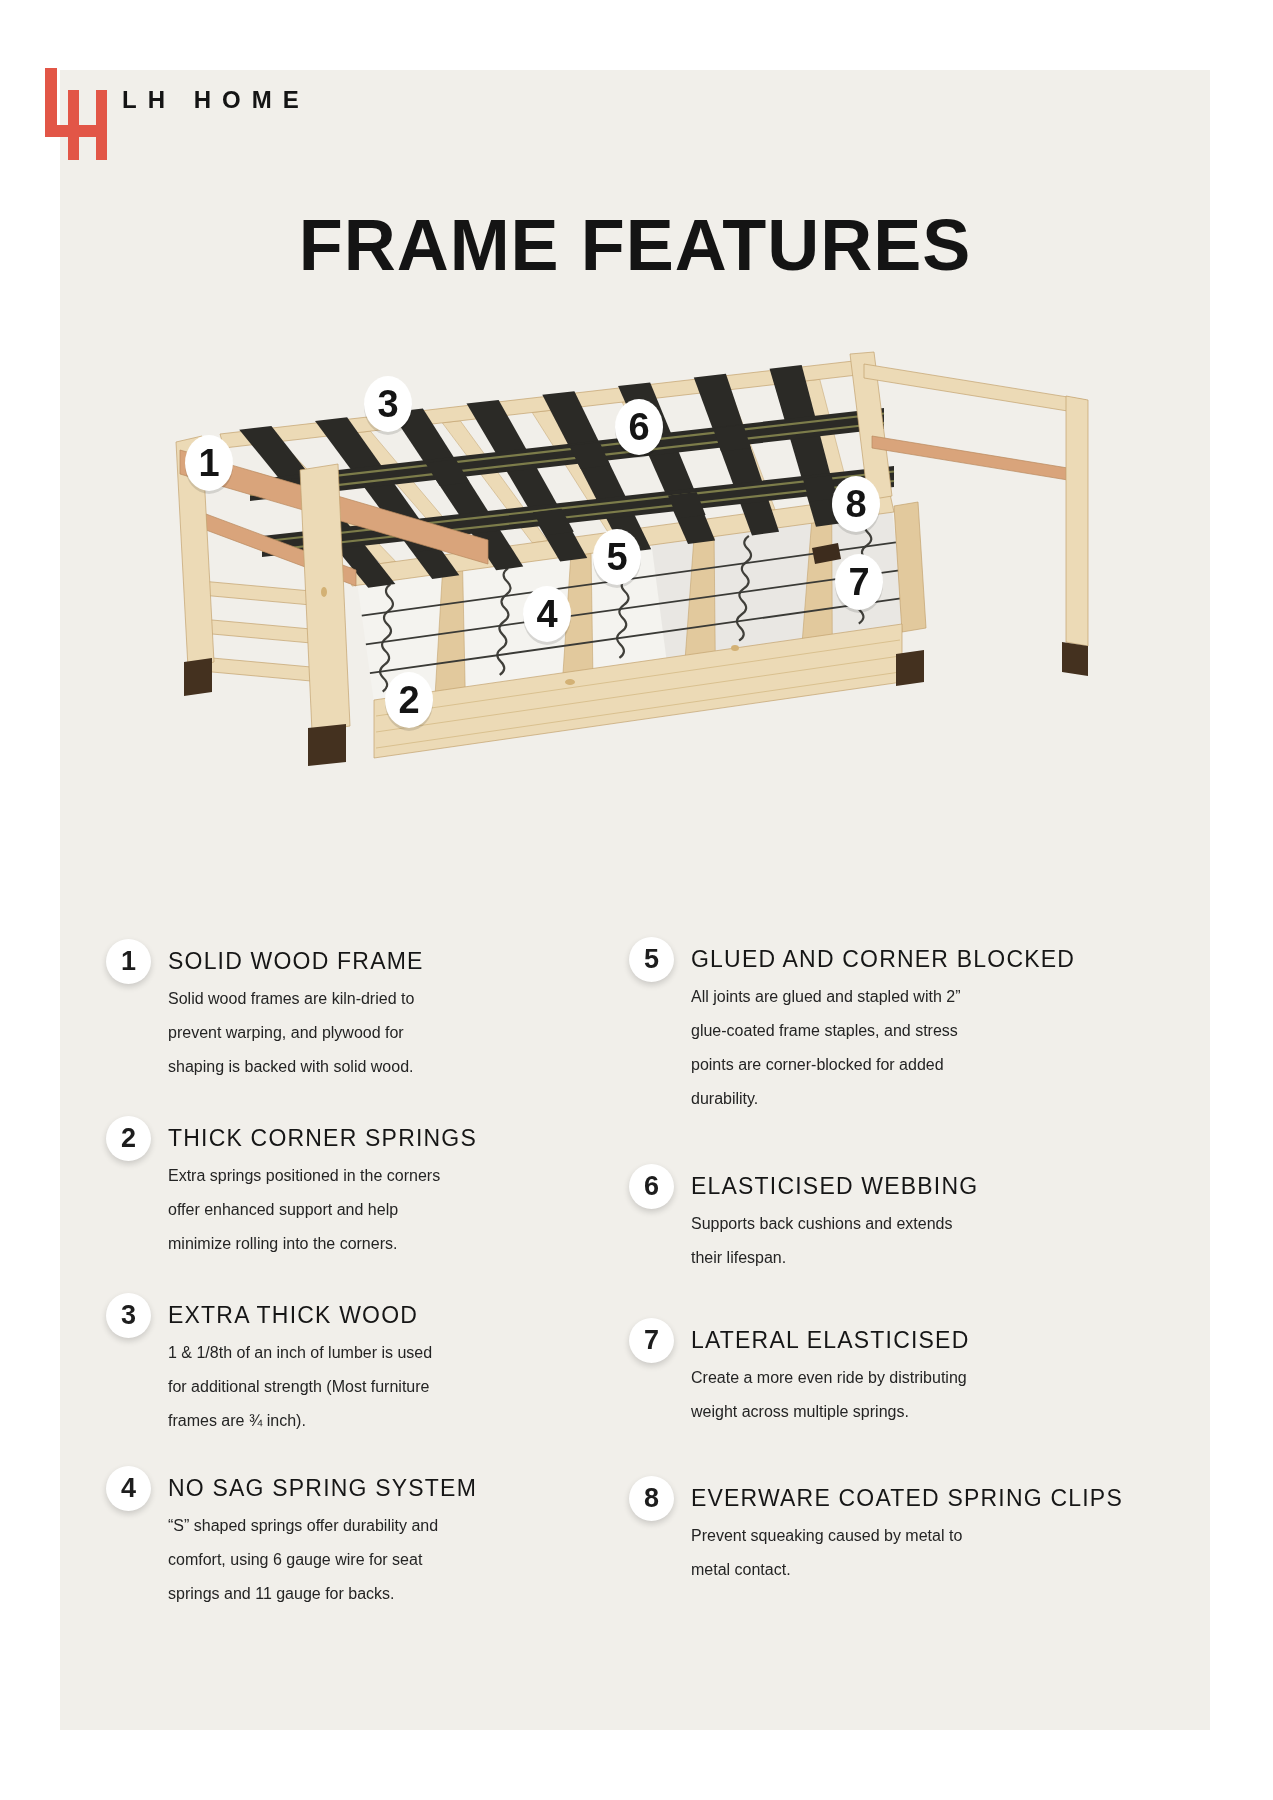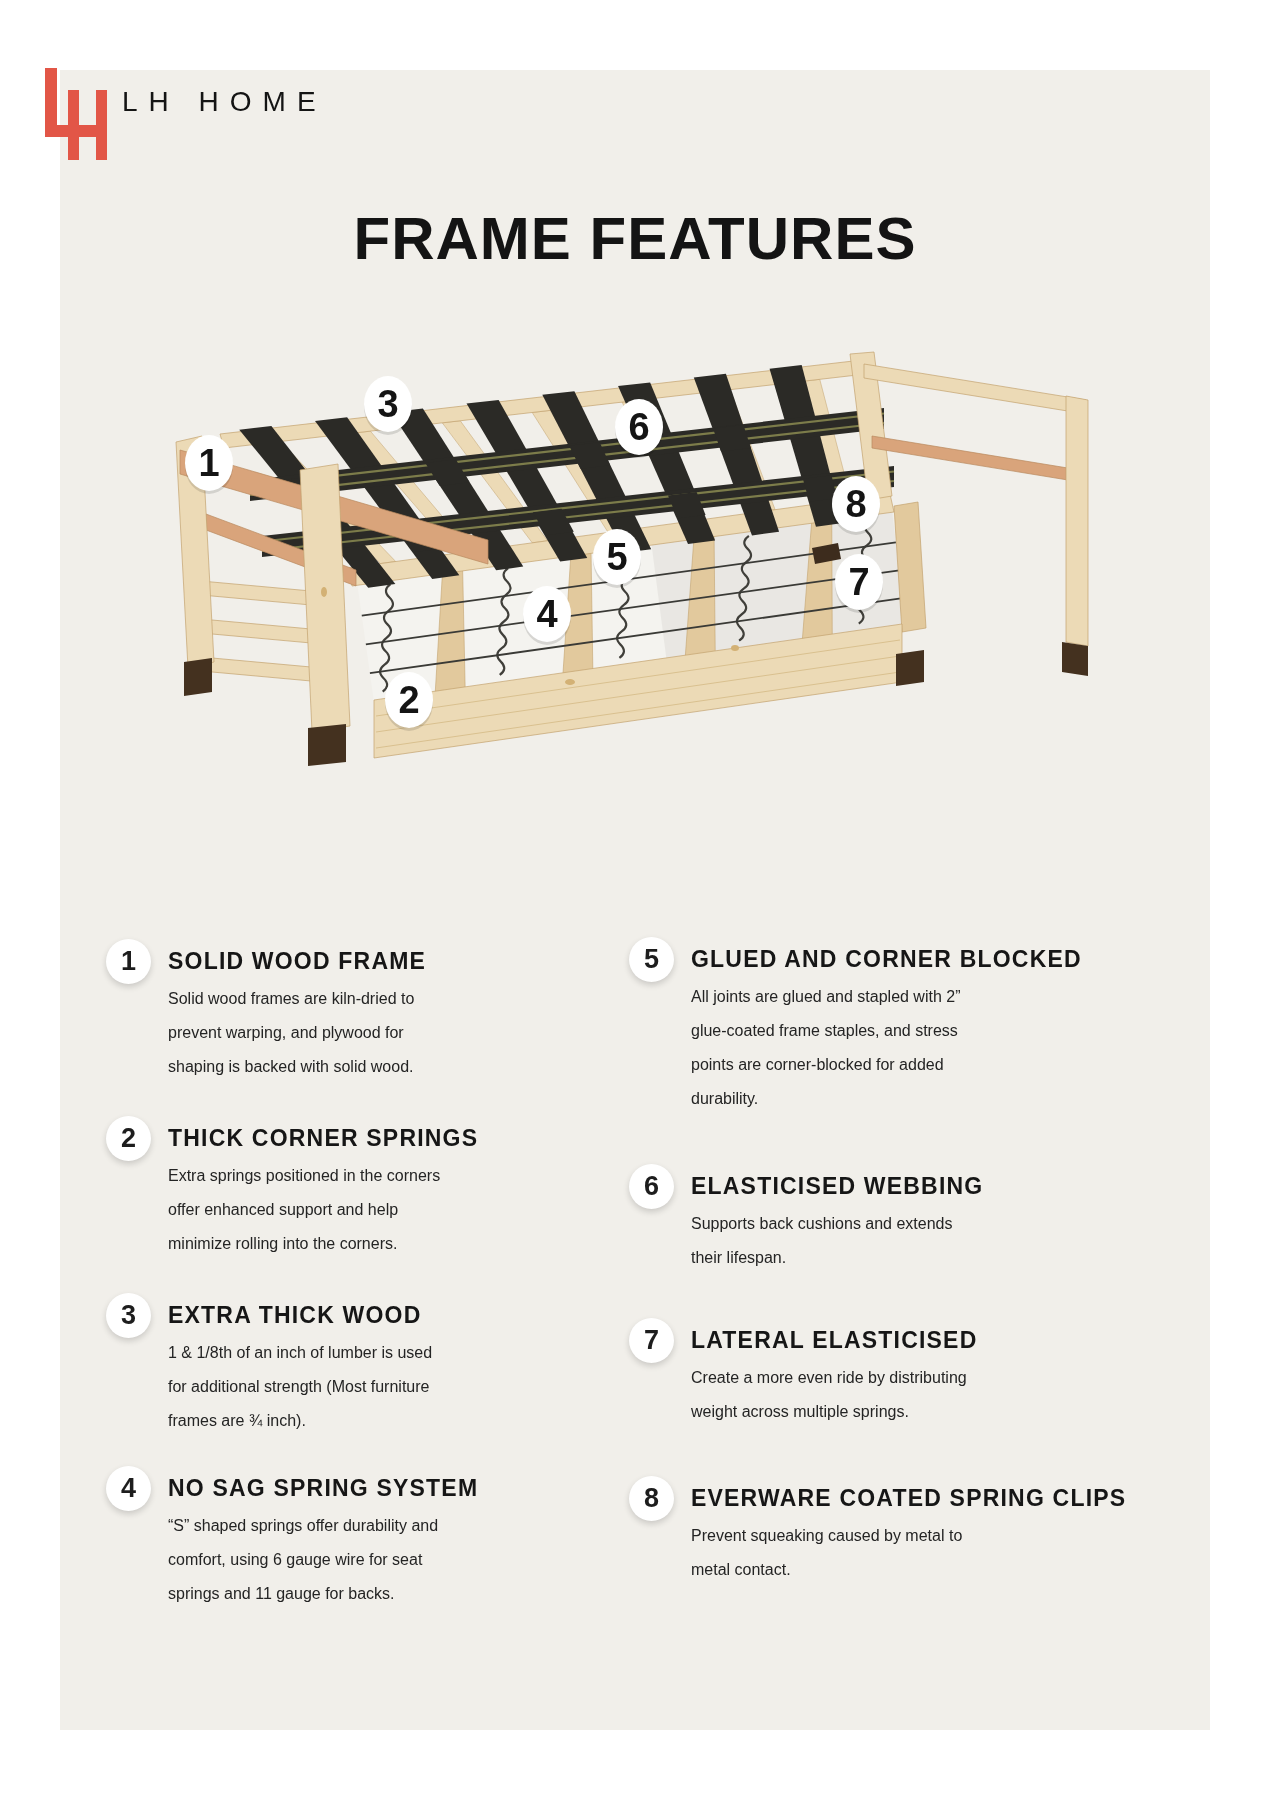--- a/index.html
+++ b/index.html
@@ -1,31 +1,31 @@
 <!DOCTYPE html>
 <html><head>
 <meta charset="utf-8">
 <style>
   html,body{margin:0;padding:0;background:#ffffff;}
   .page{position:relative;width:1273px;height:1800px;background:#ffffff;
         font-family:"Liberation Sans",sans-serif;overflow:hidden;}
   .panel{position:absolute;left:60px;top:70px;width:1150px;height:1660px;background:#f1efea;}
   .logo-mark{position:absolute;left:45px;top:68px;width:62px;height:92px;}
-  .brand-name{position:absolute;left:122px;top:86px;font-size:28px;letter-spacing:11px;
-        color:#141414;font-weight:400;white-space:nowrap;}
+  .brand-name{position:absolute;left:122px;top:86px;font-size:24px;letter-spacing:11px;
+        color:#141414;font-weight:700;white-space:nowrap;}
   .page-title{position:absolute;left:60px;top:204px;width:1150px;text-align:center;
-        font-size:60px;font-weight:bold;letter-spacing:1px;color:#141414;white-space:nowrap;}
+        font-size:72px;font-weight:bold;letter-spacing:1px;color:#141414;white-space:nowrap;}
   .diagram{position:absolute;left:150px;top:330px;width:950px;height:450px;}
   .feature{position:absolute;display:flex;align-items:flex-start;}
   .num-badge{flex:0 0 auto;width:45px;height:45px;margin-top:-7px;margin-right:17px;
         border-radius:50%;background:#ffffff;box-shadow:0 3px 6px rgba(0,0,0,0.16);
         display:flex;align-items:center;justify-content:center;
         font-size:27px;font-weight:bold;color:#1d1d1d;}
   .feature-text{width:440px;}
-  .feature-title{margin:0 0 6px 0;font-size:23px;font-weight:bold;letter-spacing:1.2px;
+  .feature-title{margin:0 0 6px 0;font-size:23px;font-weight:normal;letter-spacing:1.2px;
         color:#161616;line-height:30px;}
   .feature-desc{margin:0;font-size:16px;line-height:34px;color:#242424;white-space:pre-line;}
 </style>
 </head>
 <body>
 
 <div class="page">
   <div class="panel"></div>
 
   <svg class="logo-mark" viewBox="0 0 62 92">

